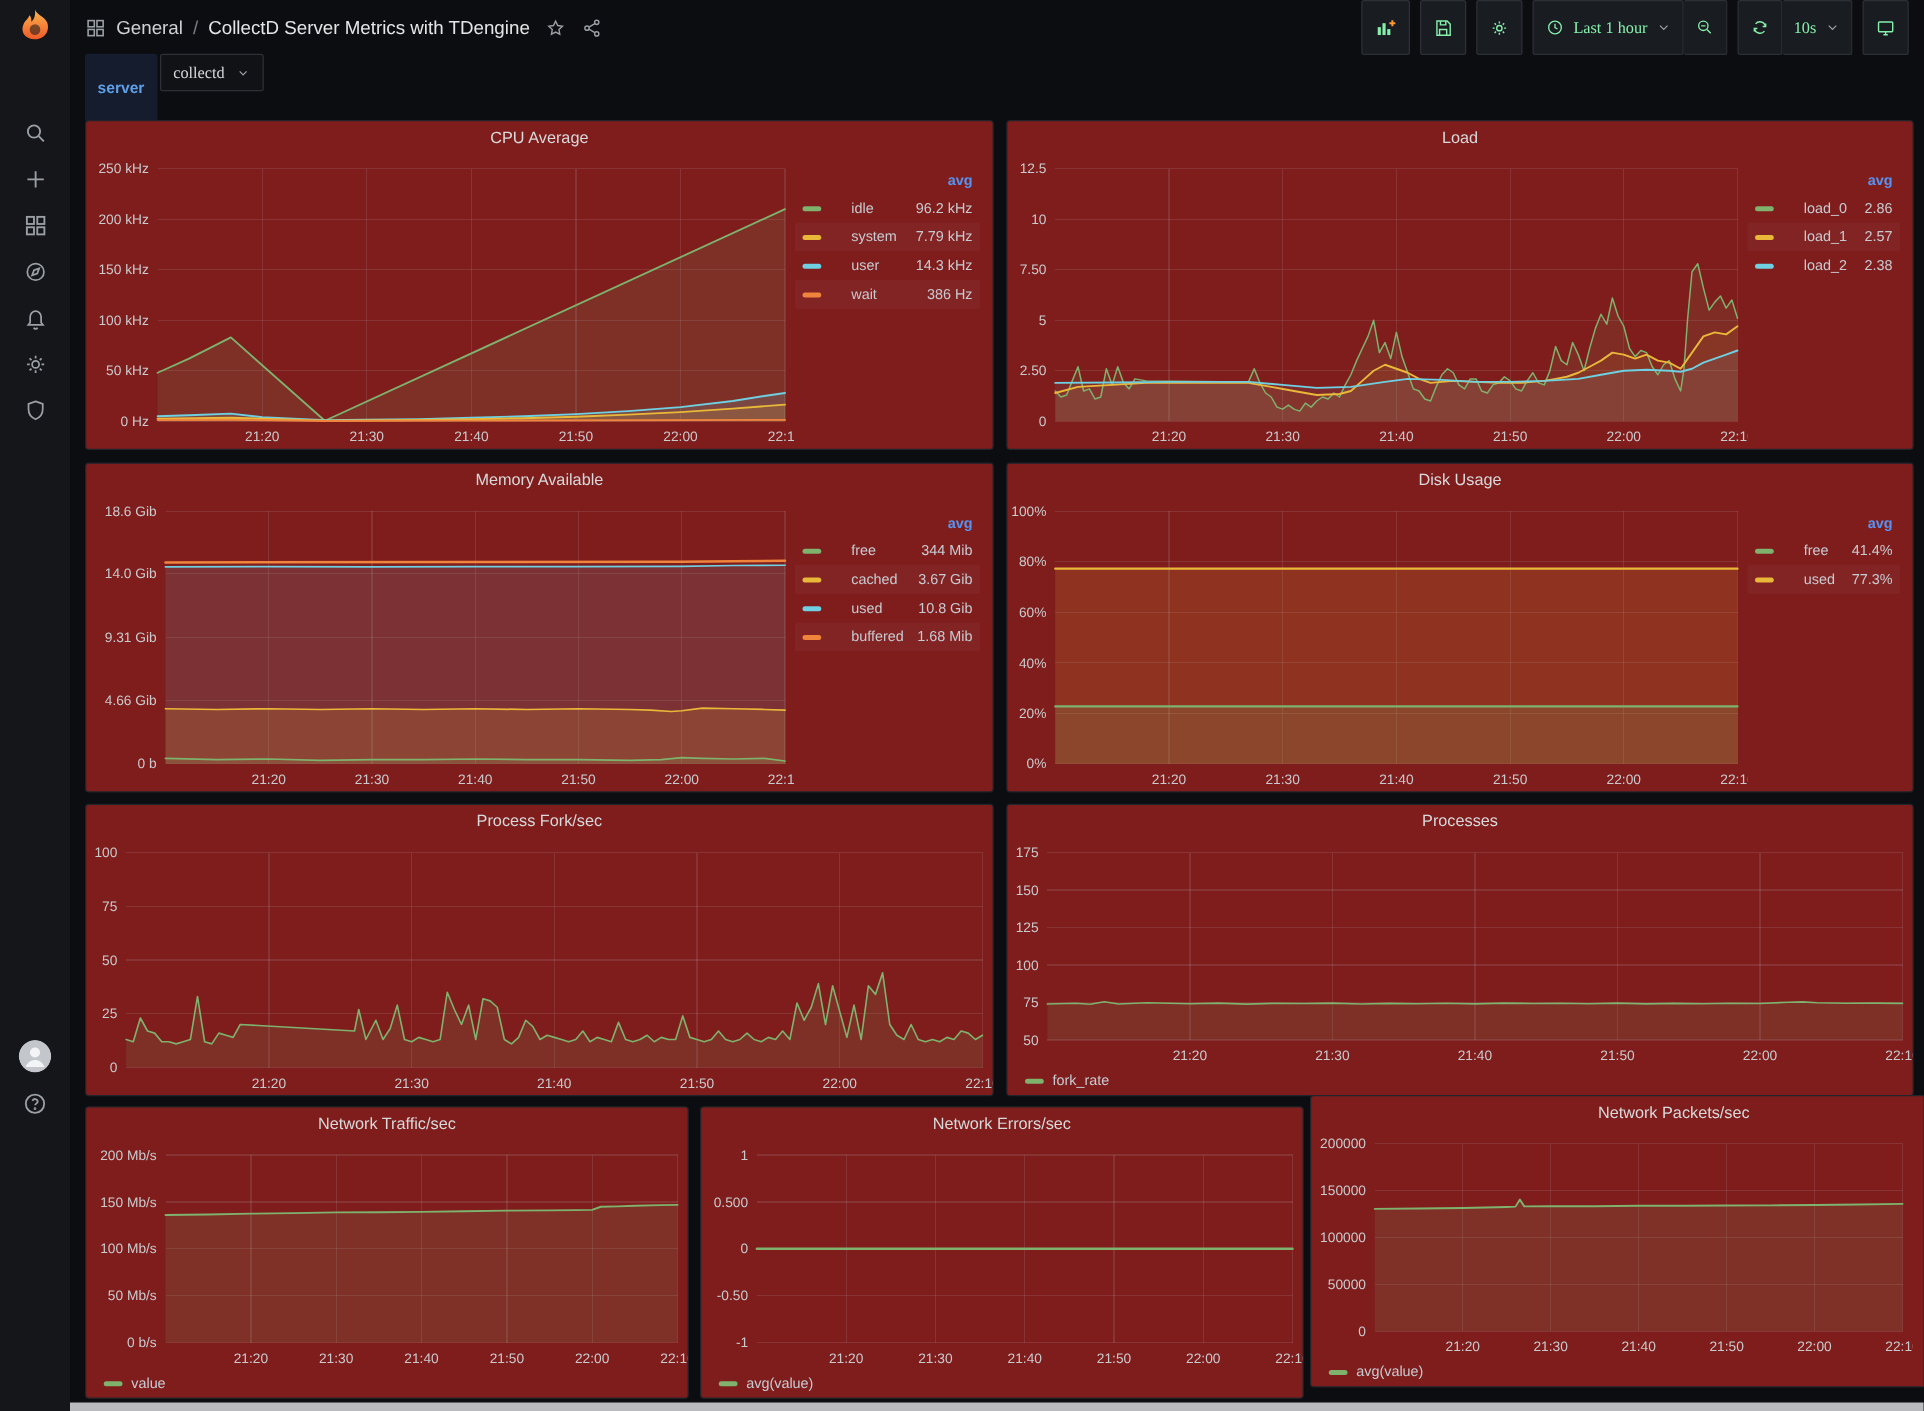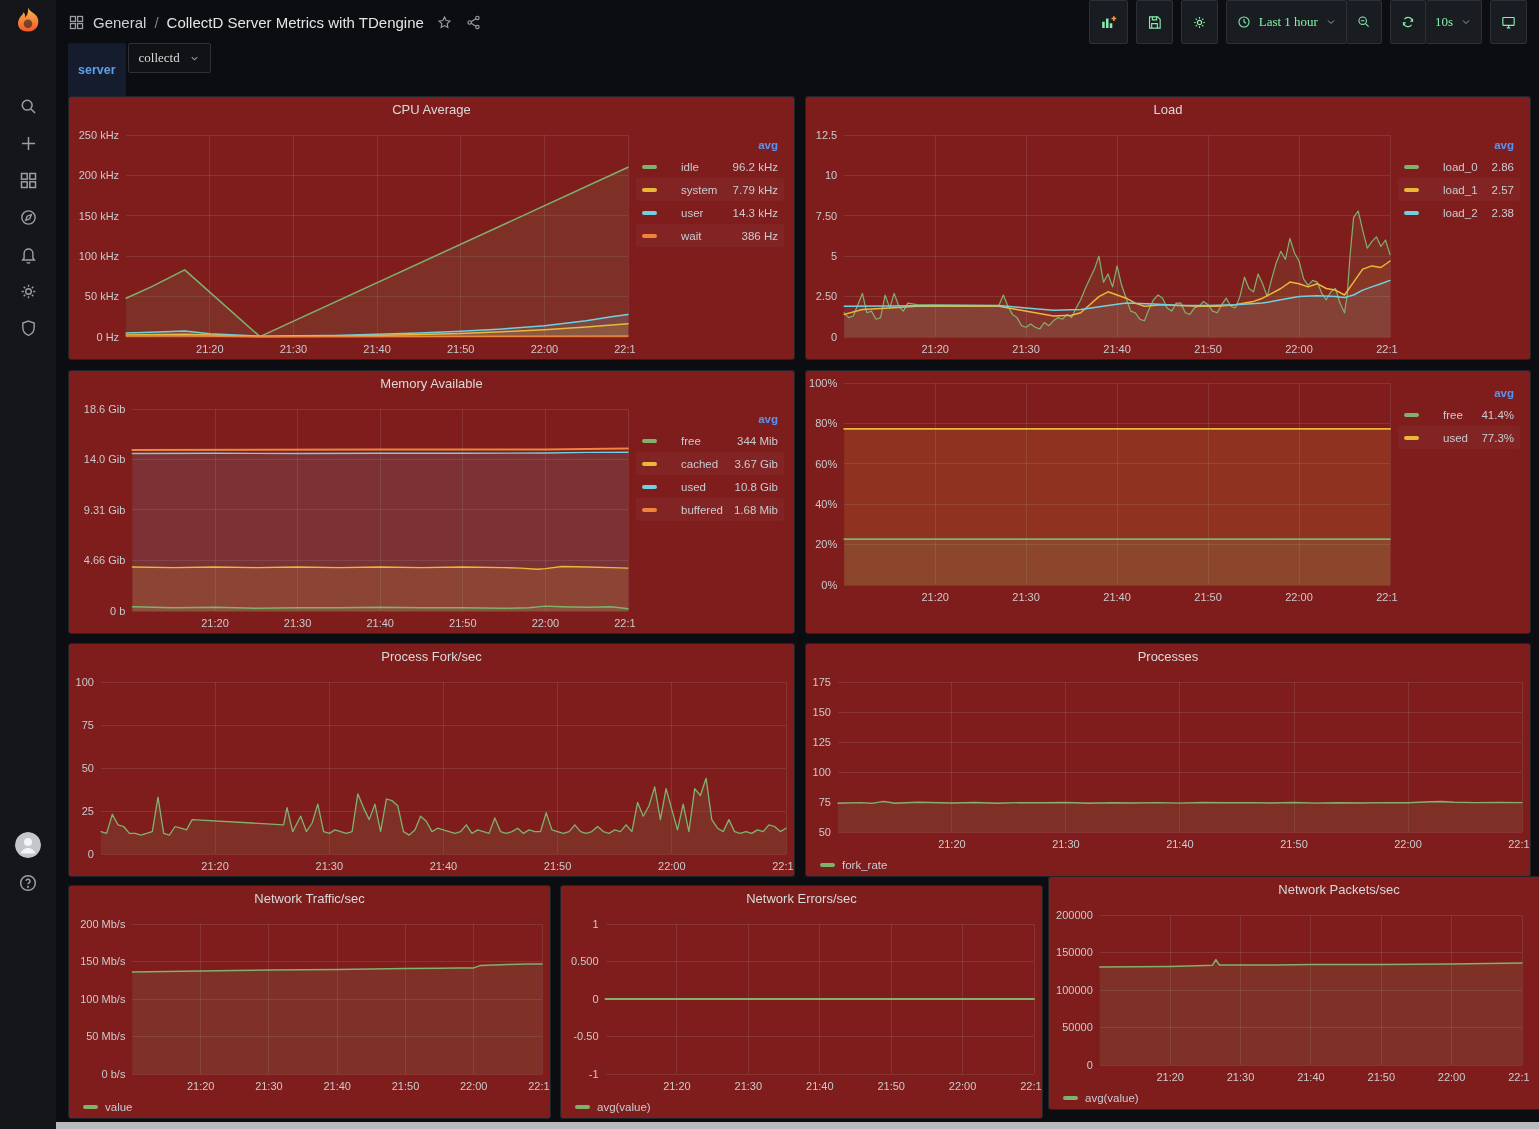--- a/index.html
+++ b/index.html
@@ -442,20 +442,21 @@
         <div class="lg-row alt">
           <i style="background:#EF843C"></i>
           <span class="lg-name">buffered</span>
           <span class="lg-val">1.68 Mib</span>
         </div>
       </div>
   </div>
 </section>
 
 <section class="panel p3">
+  <h2 class="ptitle">Disk Usage</h2>
   <div class="pbody">
     <div class="chart">
         <svg width="592" height="236">
     <g stroke="rgba(204,212,220,0.12)" shape-rendering="crispEdges">
             <line x1="38.2" y1="214.0" x2="584" y2="214.0"></line>
             <line x1="38.2" y1="173.6" x2="584" y2="173.6"></line>
             <line x1="38.2" y1="133.2" x2="584" y2="133.2"></line>
             <line x1="38.2" y1="92.8" x2="584" y2="92.8"></line>
             <line x1="38.2" y1="52.4" x2="584" y2="52.4"></line>
             <line x1="38.2" y1="12.0" x2="584" y2="12.0"></line>

